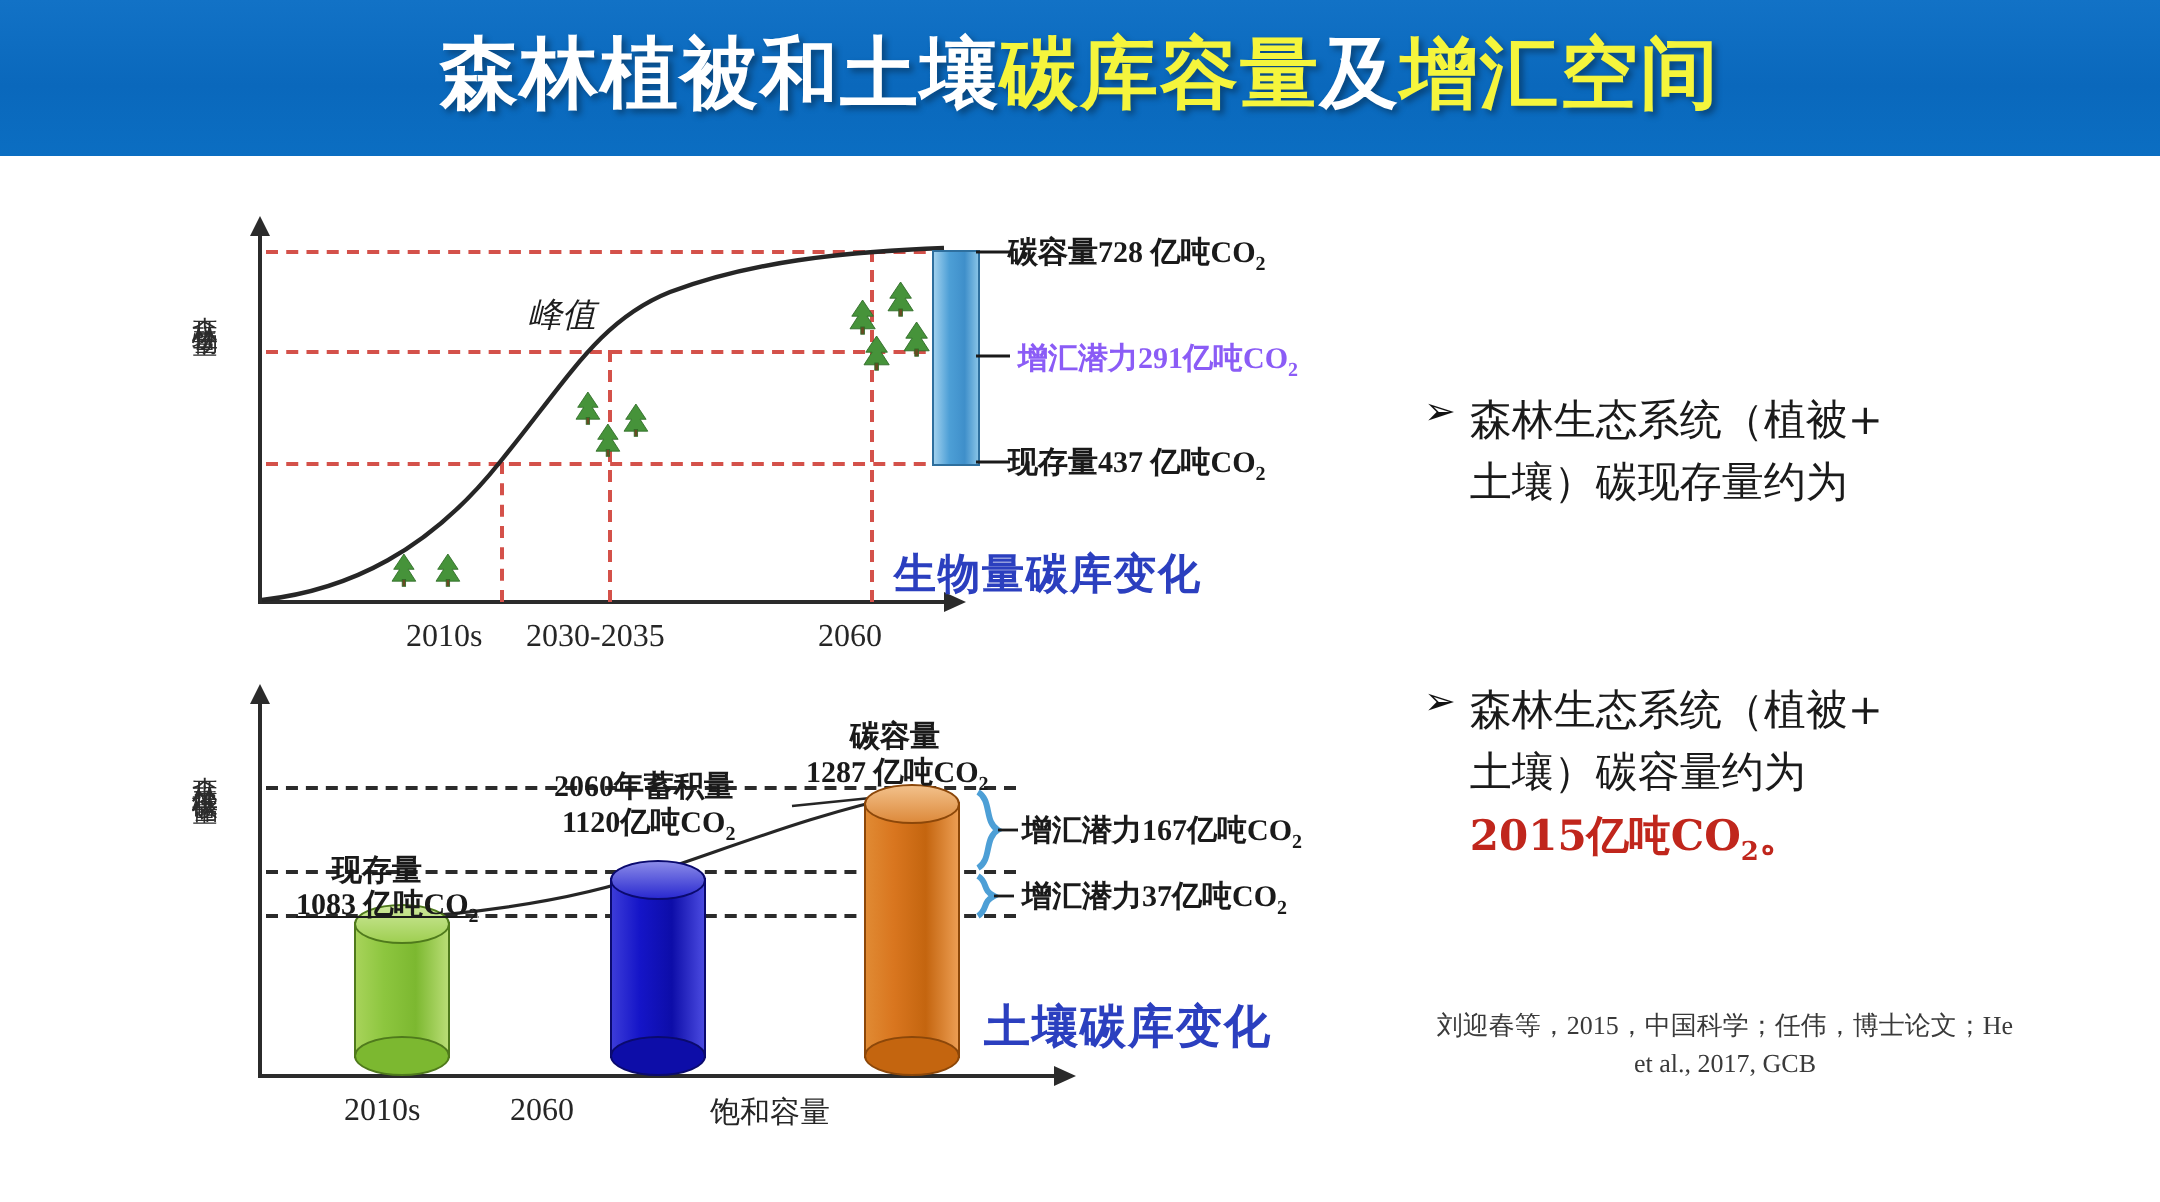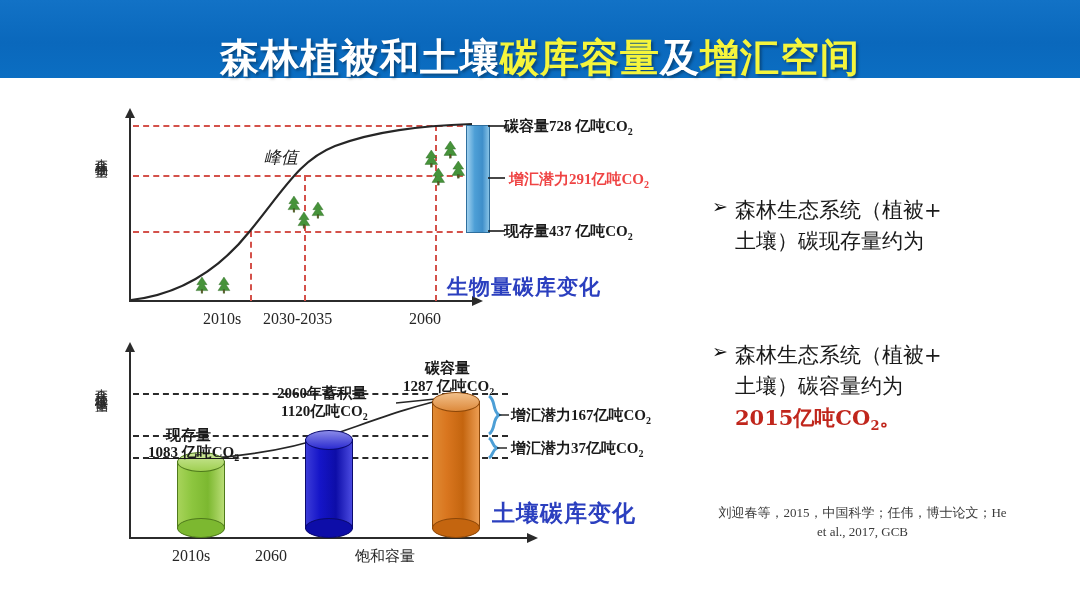--- a/index.html
+++ b/index.html
@@ -19,21 +19,20 @@
     background:linear-gradient(180deg,#1272c6 0%,#0a68bc 55%,#0b6ec2 100%);
   }
   .title-text{
     position:absolute;left:0;top:10px;width:1080px;
     text-align:center;
     font-family:"DejaVu Sans","Liberation Sans",sans-serif;
     font-weight:bold;font-size:39px;letter-spacing:1px;
     color:#ffffff;
     text-shadow:2px 2px 3px rgba(0,0,0,0.35);
     white-space:nowrap;
-    margin-top:21px;
   }
   .title-text .hl{color:#f5f53c;}
 
   
   .axis-line{position:absolute;background:#2b2b2b;}
   .lbl{position:absolute;white-space:nowrap;color:#1d1d1d;}
   .dashed-red{position:absolute;height:0;border-top:2px dashed #d4514a;}
   .dashed-blk{position:absolute;height:0;border-top:2px dashed #2b2b2b;}
   .dashed-vred{position:absolute;width:0;border-left:2px dashed #d4514a;}
 
@@ -52,21 +51,21 @@
   .tick-num{
     font-family:"Liberation Serif","DejaVu Serif",serif;
     font-size:16px;color:#262626;
   }
 
   .note{
     font-family:"Liberation Serif","DejaVu Serif",serif;
     font-size:15px;font-weight:bold;color:#1a1a1a;
   }
   .note sub{font-size:10px;}
-  .note-red{color:#ef4444;}
+  .note-red{color:#8b5cf6;}
 
   .blue-caption{
     font-family:"DejaVu Sans","Liberation Sans",sans-serif;
     font-weight:bold;font-size:21px;color:#2b3fbf;letter-spacing:1px;
   }
 
   
   .blue-bar{
     position:absolute;
     background:linear-gradient(90deg,#9fd0ee 0%,#4d9fd6 35%,#3f8fca 70%,#86c2e6 100%);

